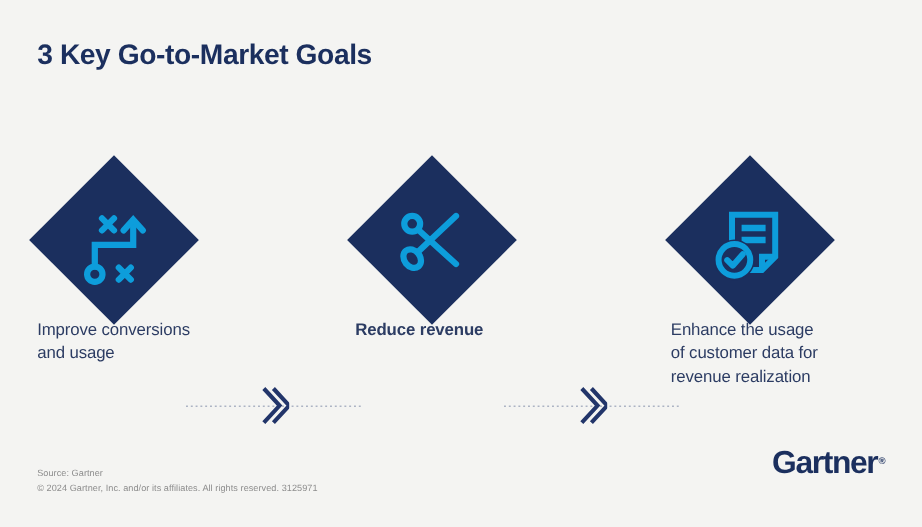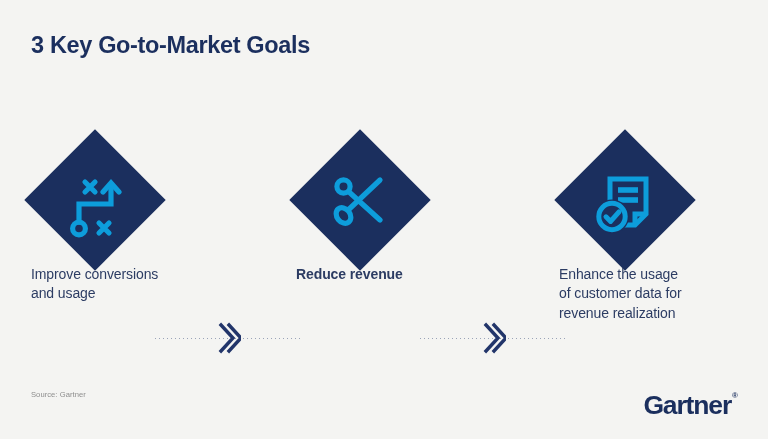--- a/index.html
+++ b/index.html
@@ -111,22 +111,21 @@
     letter-spacing:0.05px;
     margin-top:11px;
   }
   #footer-source span { display:block; white-space:nowrap; }
 
   #logo {
     position:absolute;
     right:30px; top:372px;
     height:26px;
     display:flex;
-    align-items:flex-start;
-    margin-top:20px;
+    align-items:center;
   }
   #logo .word {
     font-size:26.5px;
     font-weight:bold;
     letter-spacing:-1.15px;
     color:#1b2f5e;
     line-height:1;
   }
   #logo .rmark {
     font-size:8px;
@@ -243,20 +242,21 @@
   </div>
 
   <div class="label l2">
     <span>Enhance the usage</span>
     <span>of customer data for</span>
     <span>revenue realization</span>
   </div>
 
   <div id="footer-source">
     <span>Source: Gartner</span>
+    <span>© 2024 Gartner, Inc. and/or its affiliates. All rights reserved. 3125971</span>
   </div>
 
   <div id="logo">
     <span class="word">Gartner</span>
     <span class="rmark">®</span>
   </div>
 
 </div>
 
 </body></html>

